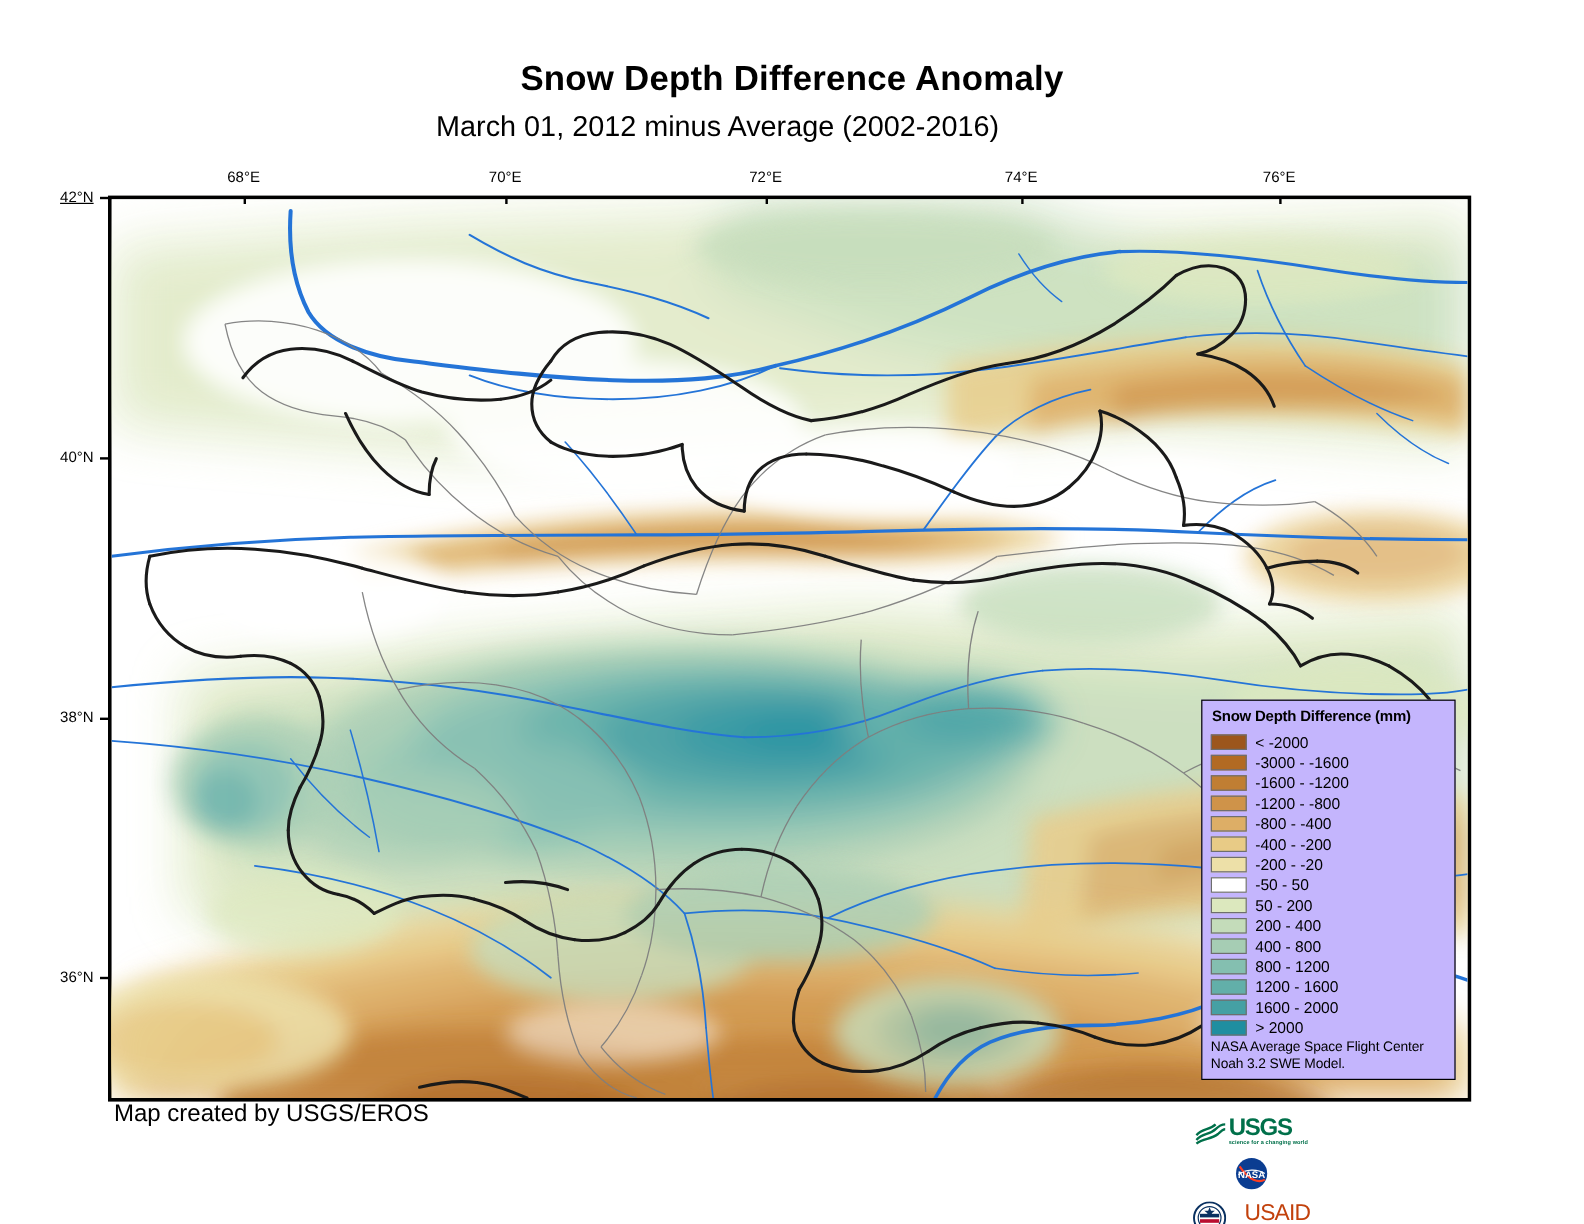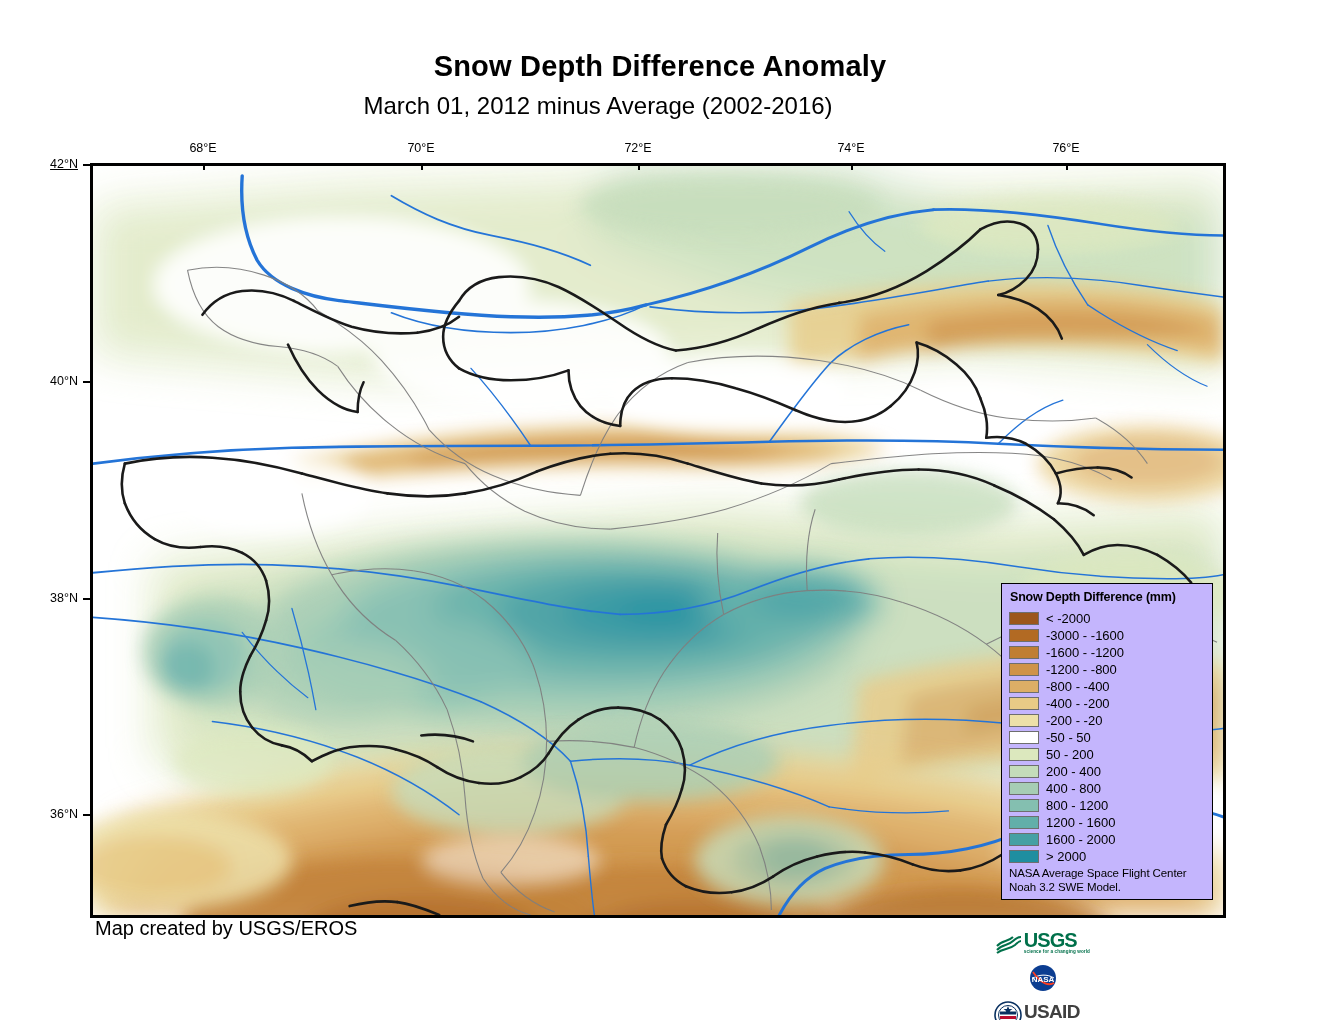--- a/index.html
+++ b/index.html
@@ -43,21 +43,21 @@
     border:1px solid #6e6e6e;box-sizing:border-box;
   }
   .leg-label{font-size:13px;color:#000;line-height:13px;white-space:nowrap;}
   #legend-note{font-size:11.5px;color:#000;line-height:13.5px;margin-top:4px;letter-spacing:-.1px;}
   
   #credit{position:absolute;left:95px;top:917px;font-size:20px;color:#000;}
   #logos{position:absolute;left:975px;top:932px;display:flex;align-items:center;gap:9px;height:40px;flex-direction:column;}
   .logo{display:flex;align-items:center;height:38px;}
   .usgs-text{font-size:20px;font-weight:bold;color:#00704A;letter-spacing:-1px;line-height:17px;font-family:"Liberation Sans",sans-serif;}
   .usgs-tag{font-size:4.6px;color:#00704A;letter-spacing:.1px;line-height:6px;font-weight:bold;}
-  .usaid-text{font-size:19px;font-weight:bold;color:#404040;letter-spacing:-.7px;line-height:16px;}
+  .usaid-text{font-size:19px;font-weight:normal;color:#c2410c;letter-spacing:-.7px;line-height:16px;text-align:right;}
   .usaid-tag{font-size:4.3px;color:#6b6b6b;letter-spacing:.1px;line-height:6px;font-weight:bold;}
   .fews-text{font-size:15px;font-weight:bold;color:#C1552A;letter-spacing:.3px;line-height:14px;font-family:"Liberation Serif",serif;}
   .fews-tag{font-size:3.8px;color:#C1552A;line-height:5px;letter-spacing:.1px;}
 </style>
 </head>
 <body>
 
 <div id="title">Snow Depth Difference Anomaly</div>
 <div id="subtitle">March 01, 2012 minus Average (2002-2016)</div>
 

